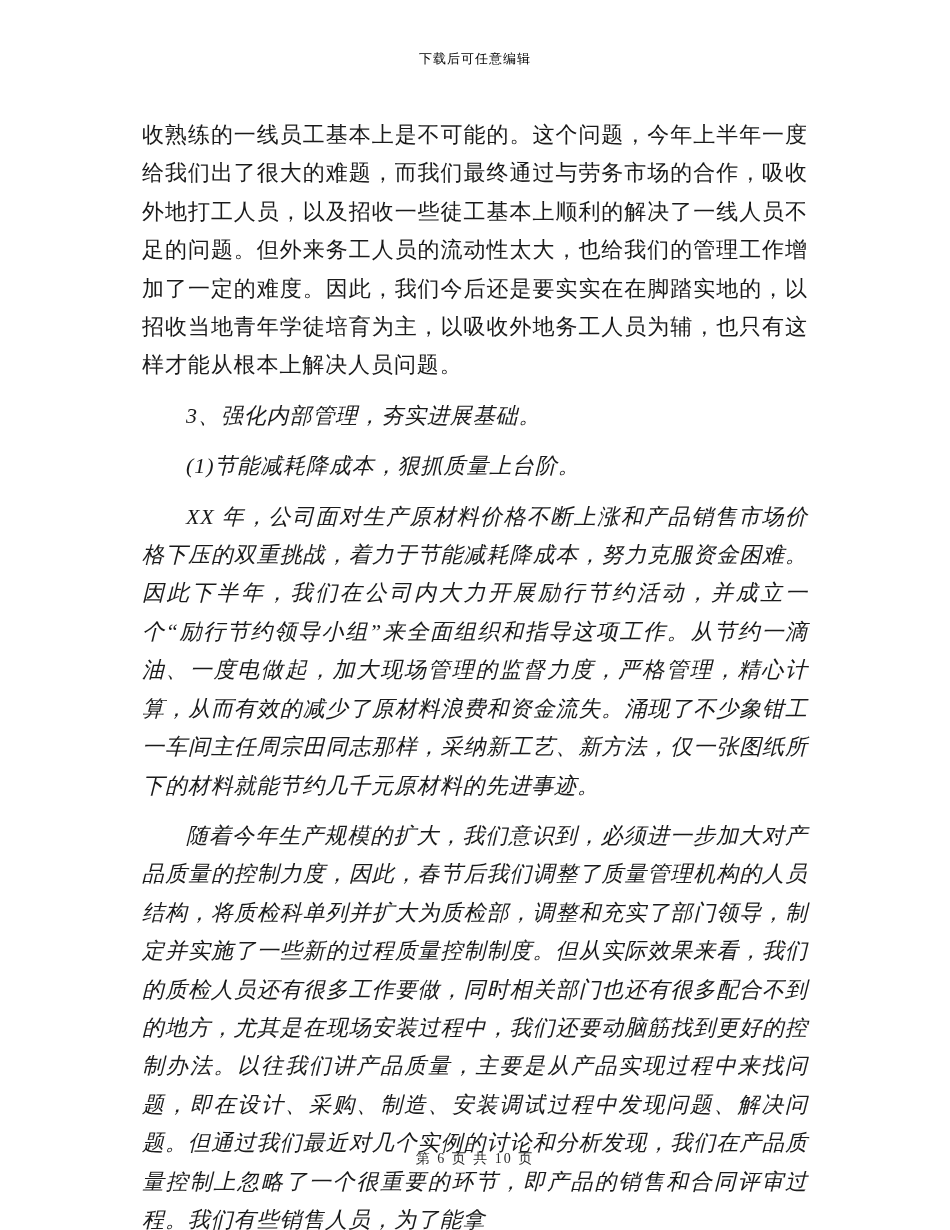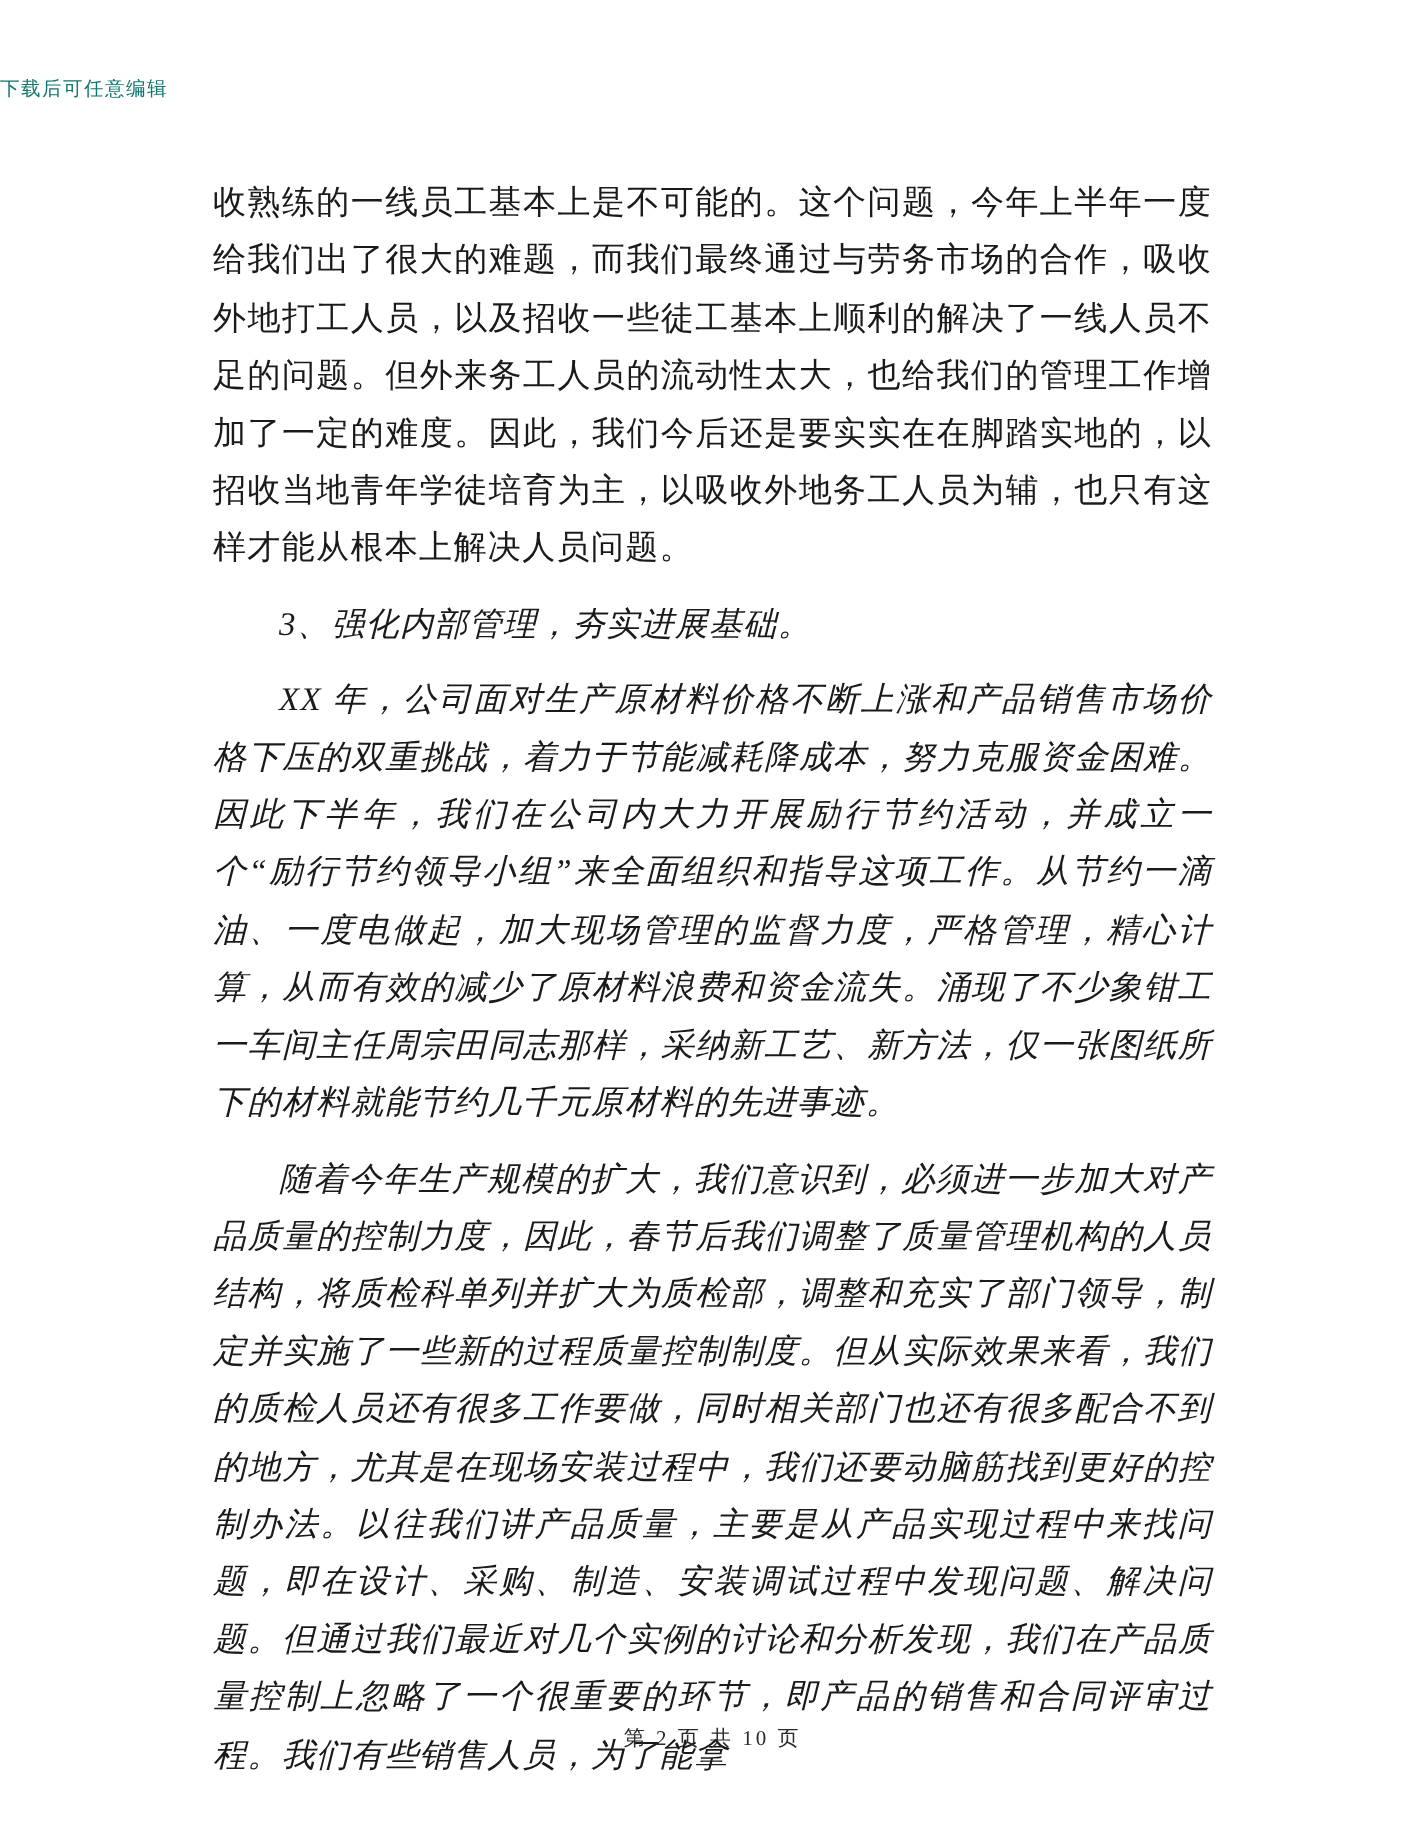--- a/index.html
+++ b/index.html
@@ -13,23 +13,24 @@
     height: 1230px;
     background: #ffffff;
     overflow: hidden;
     font-family: "Liberation Serif", "DejaVu Serif", serif;
   }
   .doc-header {
     position: absolute;
     top: 50px;
     left: 0;
     width: 100%;
+    text-align: center;
     font-size: 13px;
     letter-spacing: 1px;
-    color: #0f766e;
+    color: #000000;
   }
   .doc-body {
     position: absolute;
     top: 104px;
     left: 130px;
     width: 690px;
     font-size: 22px;
     line-height: 38.4px;
     letter-spacing: 0.9px;
     color: #1a1a1a;
@@ -58,19 +59,20 @@
 </head>
 <body>
 
 <div class="page">
 
   <div class="doc-header">下载后可任意编辑</div>
 
   <div class="doc-body">
     <p>收熟练的一线员工基本上是不可能的。这个问题，今年上半年一度给我们出了很大的难题，而我们最终通过与劳务市场的合作，吸收外地打工人员，以及招收一些徒工基本上顺利的解决了一线人员不足的问题。但外来务工人员的流动性太大，也给我们的管理工作增加了一定的难度。因此，我们今后还是要实实在在脚踏实地的，以招收当地青年学徒培育为主，以吸收外地务工人员为辅，也只有这样才能从根本上解决人员问题。</p>
     <p class="indent">3、强化内部管理，夯实进展基础。</p>
+    <p class="indent">(1)节能减耗降成本，狠抓质量上台阶。</p>
     <p class="indent">XX 年，公司面对生产原材料价格不断上涨和产品销售市场价格下压的双重挑战，着力于节能减耗降成本，努力克服资金困难。因此下半年，我们在公司内大力开展励行节约活动，并成立一个“励行节约领导小组”来全面组织和指导这项工作。从节约一滴油、一度电做起，加大现场管理的监督力度，严格管理，精心计算，从而有效的减少了原材料浪费和资金流失。涌现了不少象钳工一车间主任周宗田同志那样，采纳新工艺、新方法，仅一张图纸所下的材料就能节约几千元原材料的先进事迹。</p>
     <p class="indent">随着今年生产规模的扩大，我们意识到，必须进一步加大对产品质量的控制力度，因此，春节后我们调整了质量管理机构的人员结构，将质检科单列并扩大为质检部，调整和充实了部门领导，制定并实施了一些新的过程质量控制制度。但从实际效果来看，我们的质检人员还有很多工作要做，同时相关部门也还有很多配合不到的地方，尤其是在现场安装过程中，我们还要动脑筋找到更好的控制办法。以往我们讲产品质量，主要是从产品实现过程中来找问题，即在设计、采购、制造、安装调试过程中发现问题、解决问题。但通过我们最近对几个实例的讨论和分析发现，我们在产品质量控制上忽略了一个很重要的环节，即产品的销售和合同评审过程。我们有些销售人员，为了能拿</p>
   </div>
 
-  <div class="doc-footer">第 2 页 共 10 页</div>
+  <div class="doc-footer">第 6 页 共 10 页</div>
 
 </div>
 
 </body></html>

